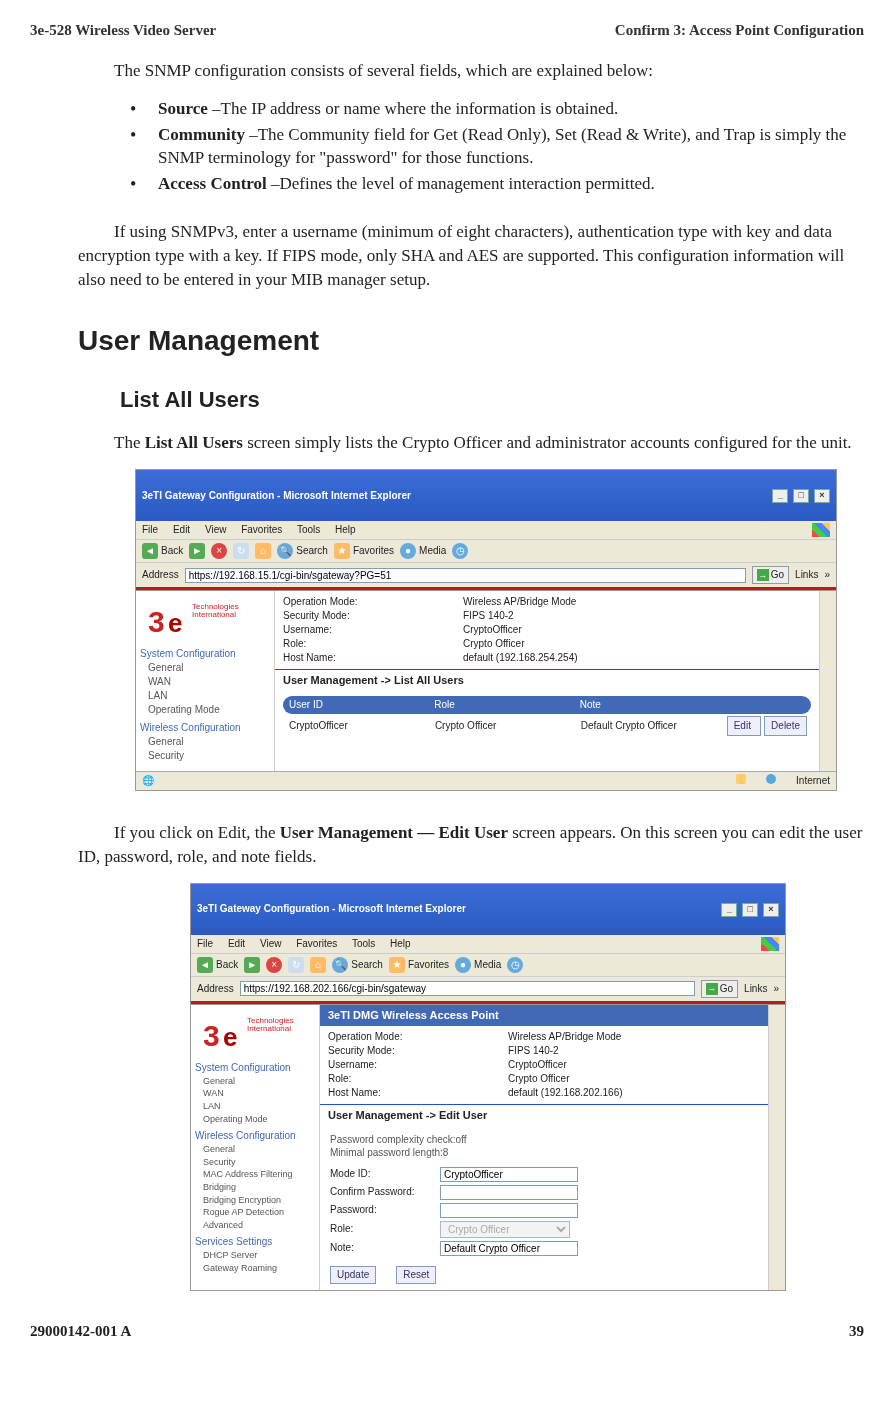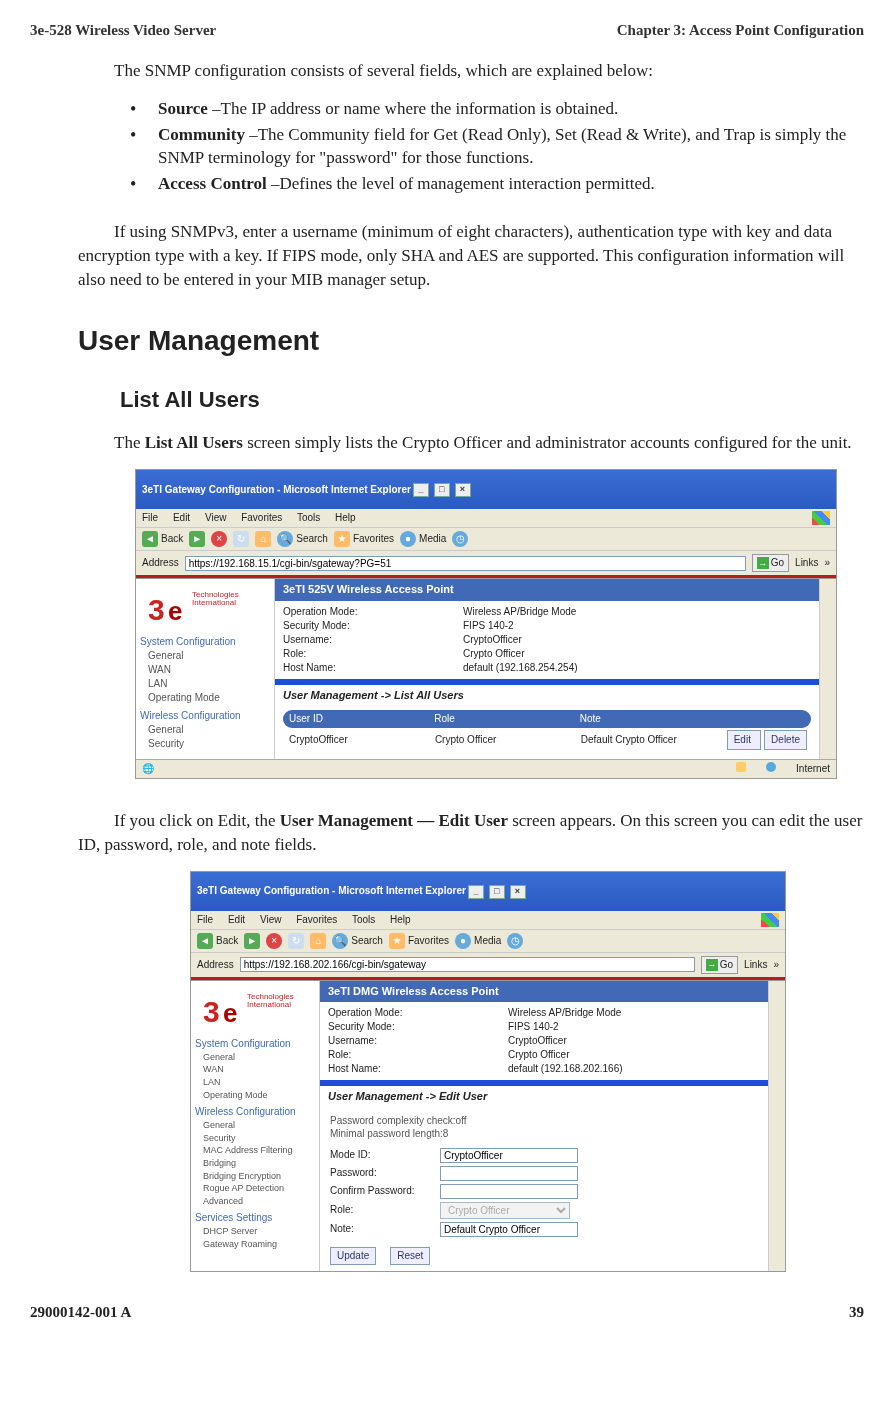--- a/index.html
+++ b/index.html
@@ -71,22 +71,23 @@
       font-family: Tahoma, Arial, sans-serif;
       font-size: 10px;
       color: #222;
     }
     .screenshot.large { width: 700px; }
     .screenshot.small { width: 594px; margin-left: 160px; }
     .titlebar {
       background: linear-gradient(#3b6ed5, #2a5ac2);
       color: #fff;
       font-weight: bold;
-      padding: 12px 6px;
-      display: flex;
+      padding: 18px 6px;
+      display: flex;
+      justify-content: space-between;
       align-items: center;
     }
     .winbtns span {
       display: inline-block;
       width: 14px; height: 12px;
       background: #eee;
       border: 1px solid #7a9;
       margin-left: 2px;
       text-align: center;
       line-height: 10px;
@@ -209,23 +210,22 @@
     }
     .info-rows {
       padding: 4px 8px;
       font-size: 10px;
     }
     .info-rows div { display: flex; }
     .info-rows .k { width: 180px; }
     .section-hdr {
       font-weight: bold;
       padding: 3px 8px;
-      border-top: 6px solid #1d4ed8;
+      border-top: 1px solid #1d4ed8;
       font-size: 11px;
-      font-style: italic;
     }
     .tblhdr {
       display: flex;
       background: #4169b5;
       color: #fff;
       font-size: 10px;
       margin: 4px 8px 0;
       border-radius: 9px;
     }
     .tblhdr span, .tblrow span { flex:1; padding: 2px 6px; }
@@ -261,33 +261,33 @@
     .form-area .note { color:#555; margin-bottom:8px; line-height:1.3;}
     .frow { display:flex; align-items:center; margin-bottom:3px;}
     .frow .lbl { width:110px; }
     .frow input, .frow select {
       border: 1px solid #7f9db9;
       font-size: 10px;
       padding: 1px 3px;
       width: 130px;
     }
     .frow select { background:#eee; color:#888;}
-    .formbtns { margin-top:10px; display:flex; gap:14px;}
+    .formbtns { margin-top:10px; display:flex; gap:20px;}
     .scroll-right {
       width: 16px;
       background: #ece9d8;
       border-left: 1px solid #ccc;
     }
   </style>
 </head>
 <body>
 
 <div class="header-row">
   <span>3e-528 Wireless Video Server</span>
-  <span>Chapter 3: Access Point Configuration</span>
+  <span>Confirm 3: Access Point Configuration</span>
 </div>
 
 <p class="body-text">The SNMP configuration consists of several fields, which are explained below:</p>
 
 <ul class="bullets">
   <li><span class="term">Source</span><span> –The IP address or name where the information is obtained.</span></li>
   <li><span class="term">Community</span><span> –The Community field for Get (Read Only), Set (Read &amp; Write), and Trap is simply the SNMP terminology for "password" for those functions.</span></li>
   <li><span class="term">Access Control</span><span> –Defines the level of management interaction permitted.</span></li>
 </ul>
 
@@ -363,21 +363,20 @@
       <div class="sidecat">System Configuration</div>
       <div class="sideitem">General</div>
       <div class="sideitem">WAN</div>
       <div class="sideitem">LAN</div>
       <div class="sideitem">Operating Mode</div>
       <div class="sidecat">Wireless Configuration</div>
       <div class="sideitem">General</div>
       <div class="sideitem">Security</div>
     </div>
     <div class="main">
-      <div class="banner">3eTI 525V Wireless Access Point</div>
       <div class="info-rows">
         <div>
             <span class="k">Operation Mode:</span>
             <span>Wireless AP/Bridge Mode</span>
           </div>
         <div>
             <span class="k">Security Mode:</span>
             <span>FIPS 140-2</span>
           </div>
         <div>
@@ -530,25 +529,25 @@
       <div class="section-hdr">User Management -&gt; Edit User</div>
       <div class="form-area">
         <div class="note">
           <span>Password complexity check:off</span><br><span>Minimal password length:8</span>
         </div>
         <div class="frow">
             <span class="lbl">Mode ID:</span>
             <input type="text" value="CryptoOfficer" style="">
           </div>
         <div class="frow">
+            <span class="lbl">Confirm Password:</span>
+            <input type="password" style="">
+          </div>
+        <div class="frow">
             <span class="lbl">Password:</span>
-            <input type="password" style="">
-          </div>
-        <div class="frow">
-            <span class="lbl">Confirm Password:</span>
             <input type="password" style="">
           </div>
         <div class="frow">
             <span class="lbl">Role:</span>
             <select disabled=""><option>Crypto Officer</option></select>
           </div>
         <div class="frow">
             <span class="lbl">Note:</span>
             <input type="text" value="Default Crypto Officer" style="">
           </div>

